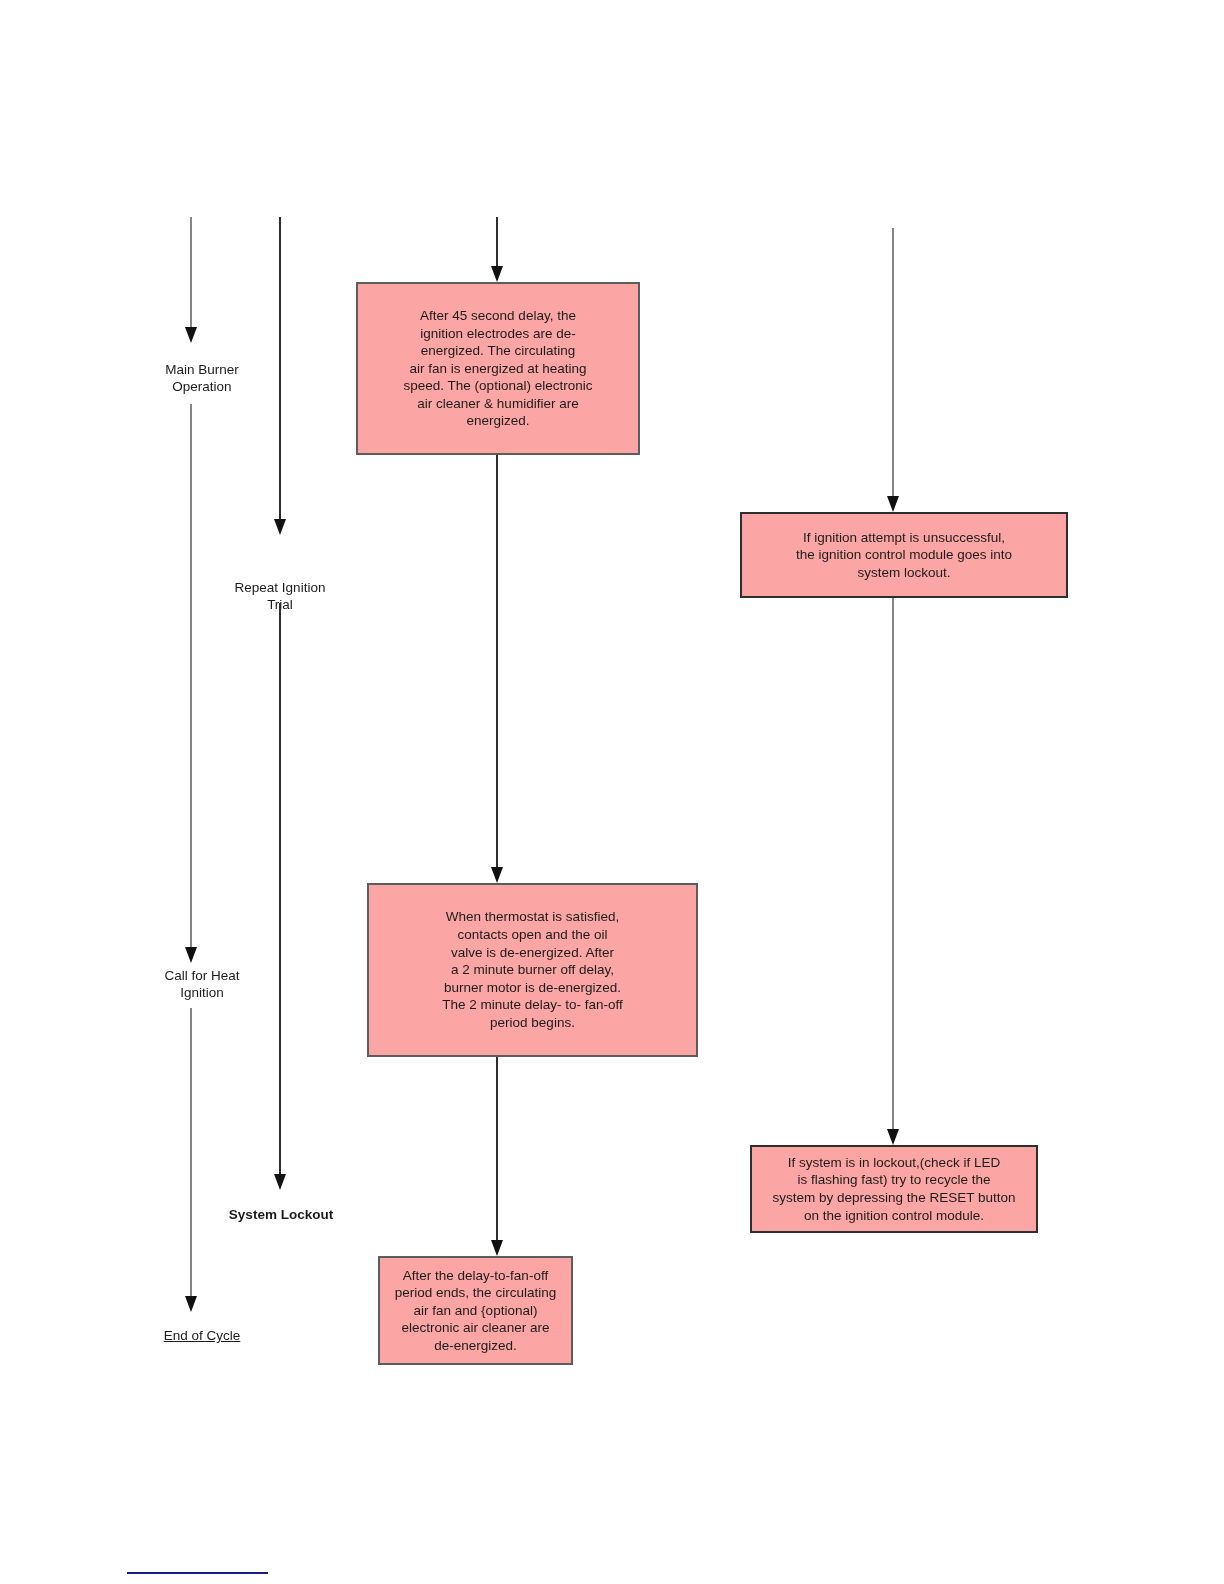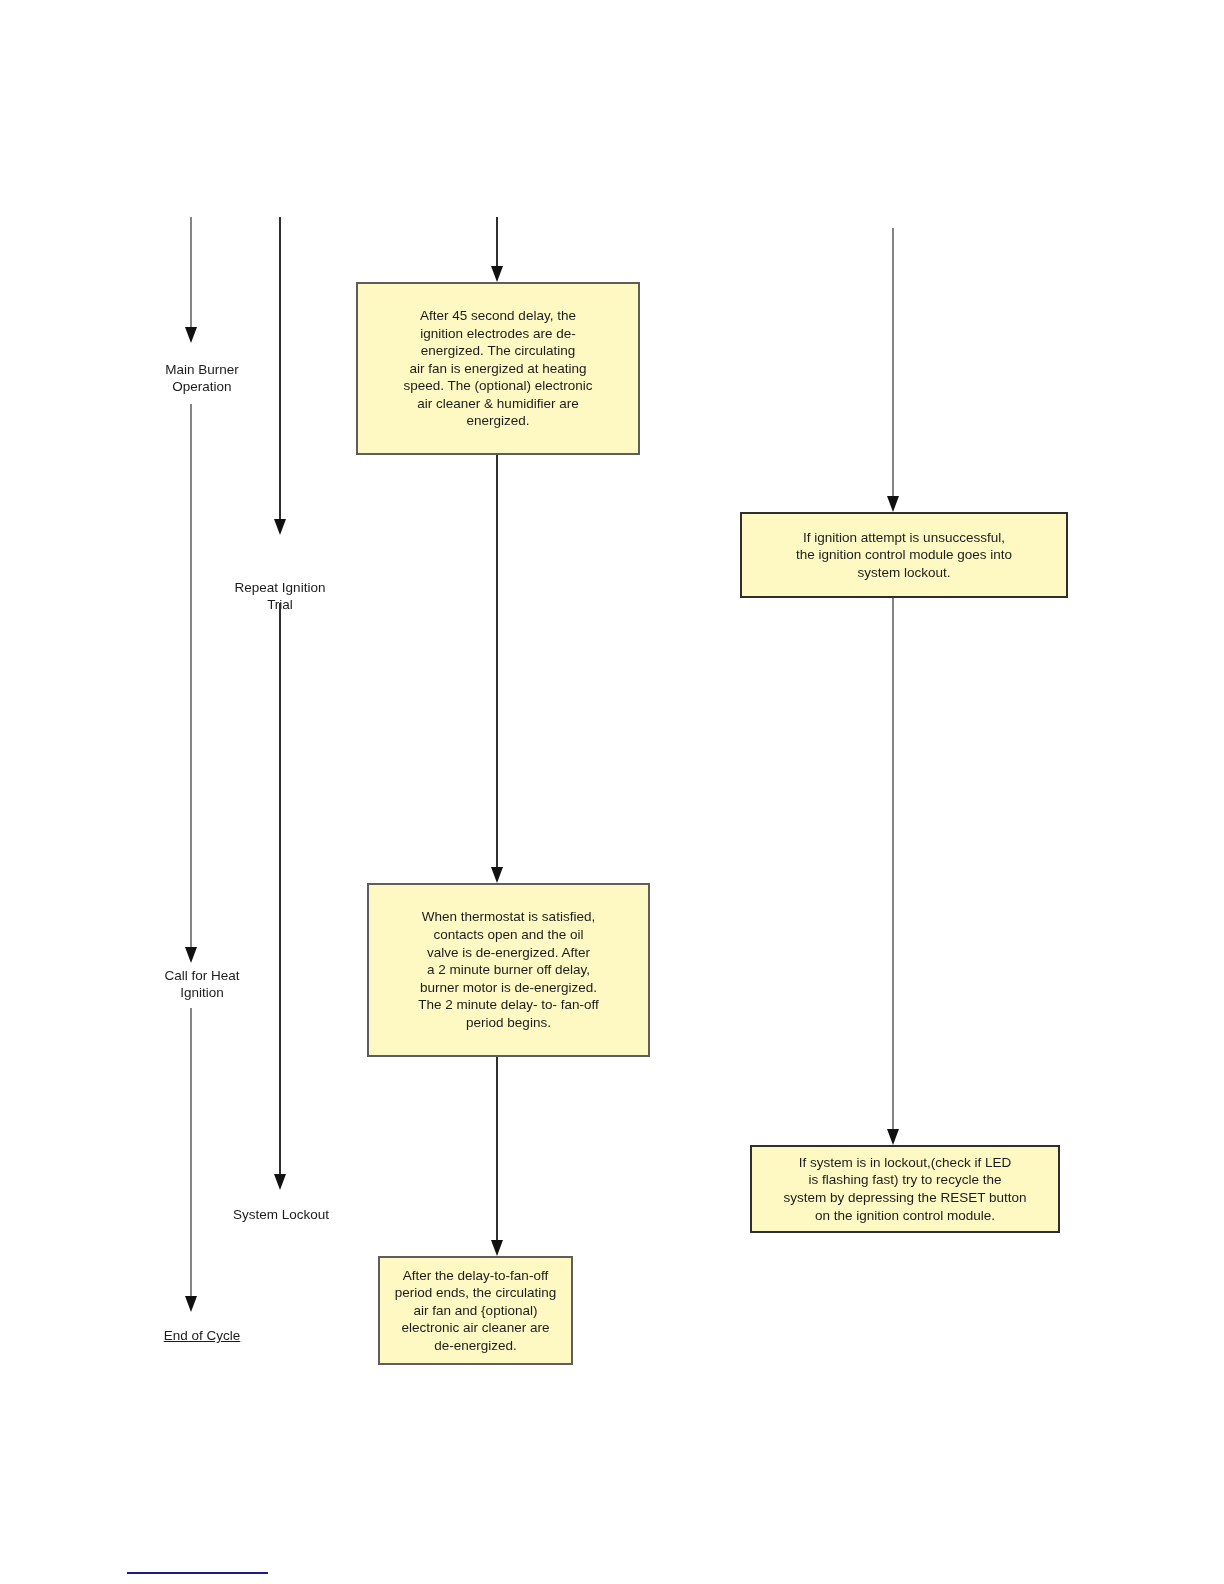--- a/index.html
+++ b/index.html
@@ -34,21 +34,21 @@
     position: absolute;
     width: 170px;
     text-align: center;
     font-size: 13.5px;
     line-height: 17px;
     white-space: pre-line;
     color: var(--text, #1c1c1c);
   }
   .fbox {
     position: absolute;
-    background: #fef9c3;
+    background: #fca5a5;
     border: 2px solid var(--border-gray, #5d5d5d);
     box-sizing: border-box;
     display: flex;
     align-items: center;
     justify-content: center;
   }
   .fbox.dark { border-color: var(--border-dark, #2e2e2e); }
   .fbox-text {
     text-align: center;
     font-size: 13.5px;
@@ -82,37 +82,37 @@
   <div class="arrow-head" style="left:185px; top:1296px;"></div>
   <div class="flow-label" style="left:117px; top:1327px;text-decoration:underline;">End of Cycle</div>
 
   <div class="vline dark" style="left:279px; top:217px; height:302px;"></div>
   <div class="arrow-head" style="left:274px; top:519px;"></div>
   <div class="flow-label" style="left:195px; top:579px;">Repeat Ignition
 Trial</div>
 
   <div class="vline dark" style="left:279px; top:603px; height:571px;"></div>
   <div class="arrow-head" style="left:274px; top:1174px;"></div>
-  <div class="flow-label" style="left:196px; top:1206px;">System Lockout</div>
+  <div class="flow-label" style="left:196px; top:1206px;font-weight:bold;">System Lockout</div>
 
   <div class="vline dark" style="left:496px; top:217px; height:49px;"></div>
   <div class="arrow-head" style="left:491px; top:266px;"></div>
   <div class="fbox" style="left:356px; top:282px; width:284px; height:173px;">
     <div class="fbox-text">After 45 second delay, the
 ignition electrodes are de-
 energized.  The circulating
 air fan is energized at heating
 speed. The (optional) electronic
 air cleaner &amp; humidifier are
 energized.</div>
   </div>
 
   <div class="vline dark" style="left:496px; top:455px; height:412px;"></div>
   <div class="arrow-head" style="left:491px; top:867px;"></div>
-  <div class="fbox" style="left:367px; top:883px; width:283px; height:174px;">
+  <div class="fbox" style="left:367px; top:883px; width:331px; height:174px;">
     <div class="fbox-text">When thermostat is satisfied,
 contacts open and the oil
 valve is de-energized.  After
 a 2 minute burner off delay,
 burner motor is de-energized.
 The 2 minute delay- to- fan-off
 period begins.</div>
   </div>
 
   <div class="vline dark" style="left:496px; top:1057px; height:183px;"></div>
@@ -128,21 +128,21 @@
   <div class="vline gray" style="left:892px; top:228px; height:268px;"></div>
   <div class="arrow-head" style="left:887px; top:496px;"></div>
   <div class="fbox dark" style="left:740px; top:512px; width:328px; height:86px;align-items:center;">
     <div class="fbox-text">If ignition attempt is unsuccessful,
 the ignition control module goes into
 system lockout.</div>
   </div>
 
   <div class="vline gray" style="left:892px; top:598px; height:531px;"></div>
   <div class="arrow-head" style="left:887px; top:1129px;"></div>
-  <div class="fbox dark" style="left:750px; top:1145px; width:310px; height:88px;">
+  <div class="fbox dark" style="left:750px; top:1145px; width:288px; height:88px;">
     <div class="fbox-text">If system is in lockout,(check if LED
 is flashing fast) try to recycle the
 system by depressing the RESET button
 on the ignition control module.</div>
   </div>
 
   <div class="footer-rule" style="left:127px; top:1572px; width:141px;"></div>
 
 </div>
 

